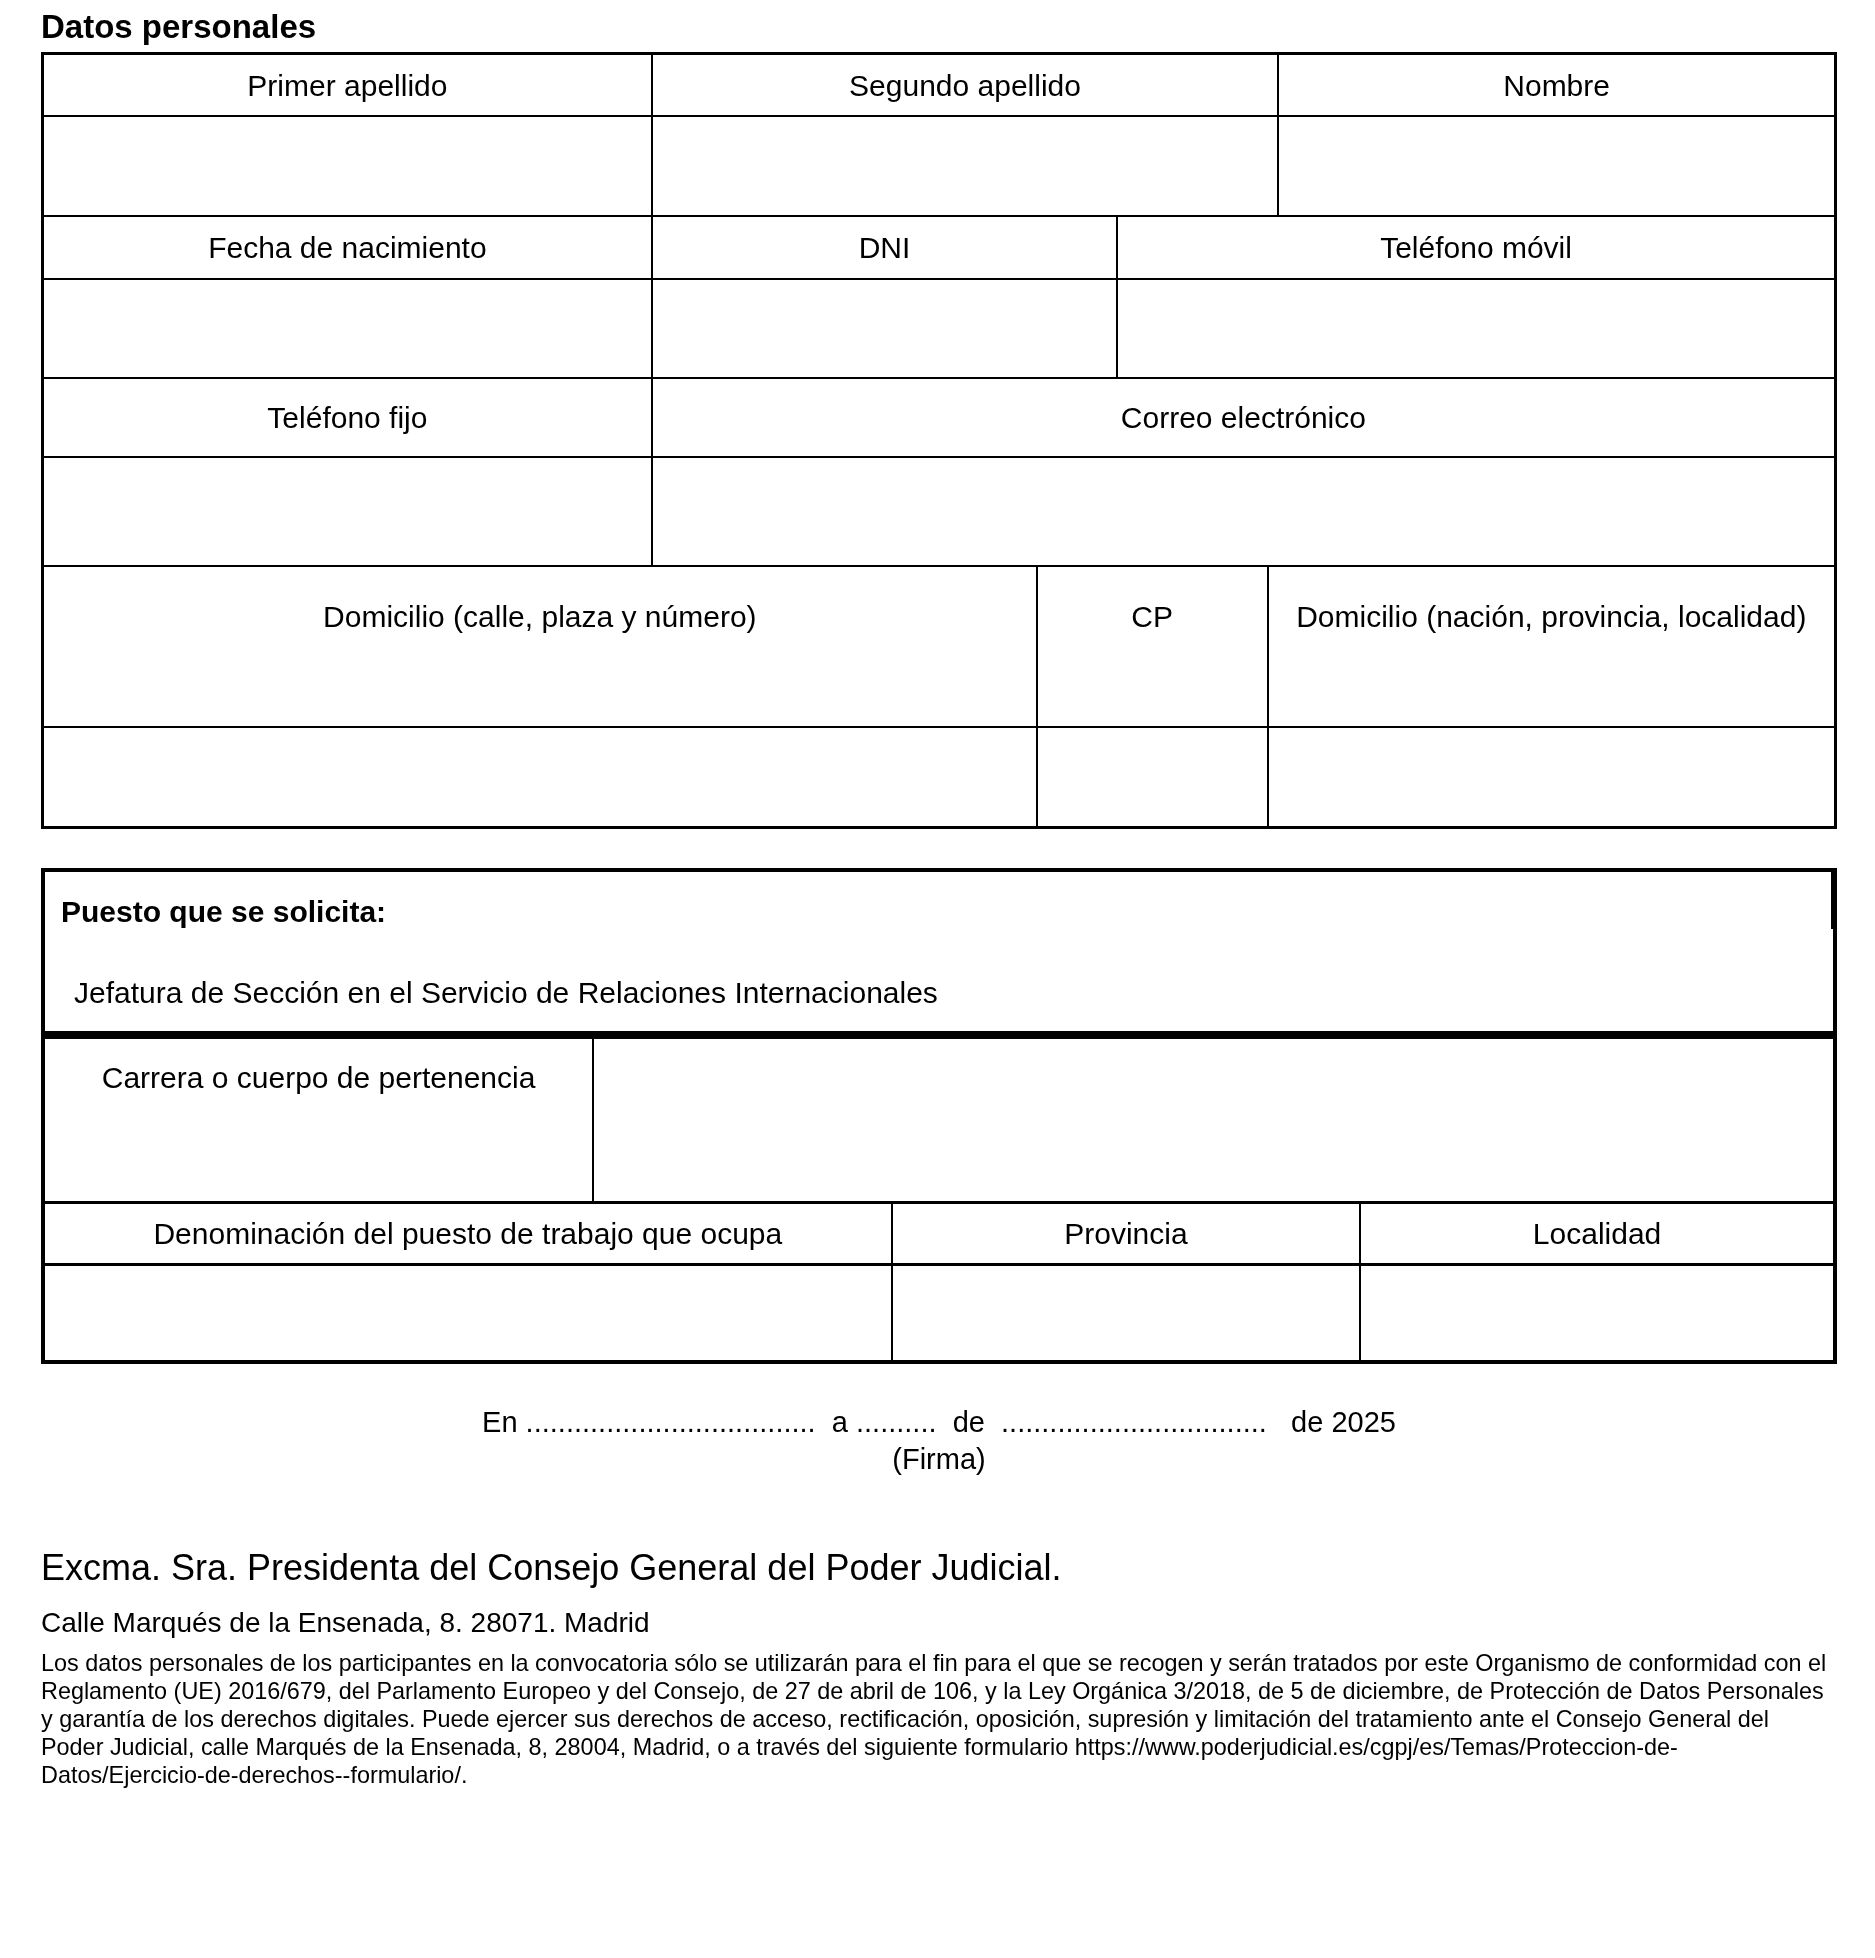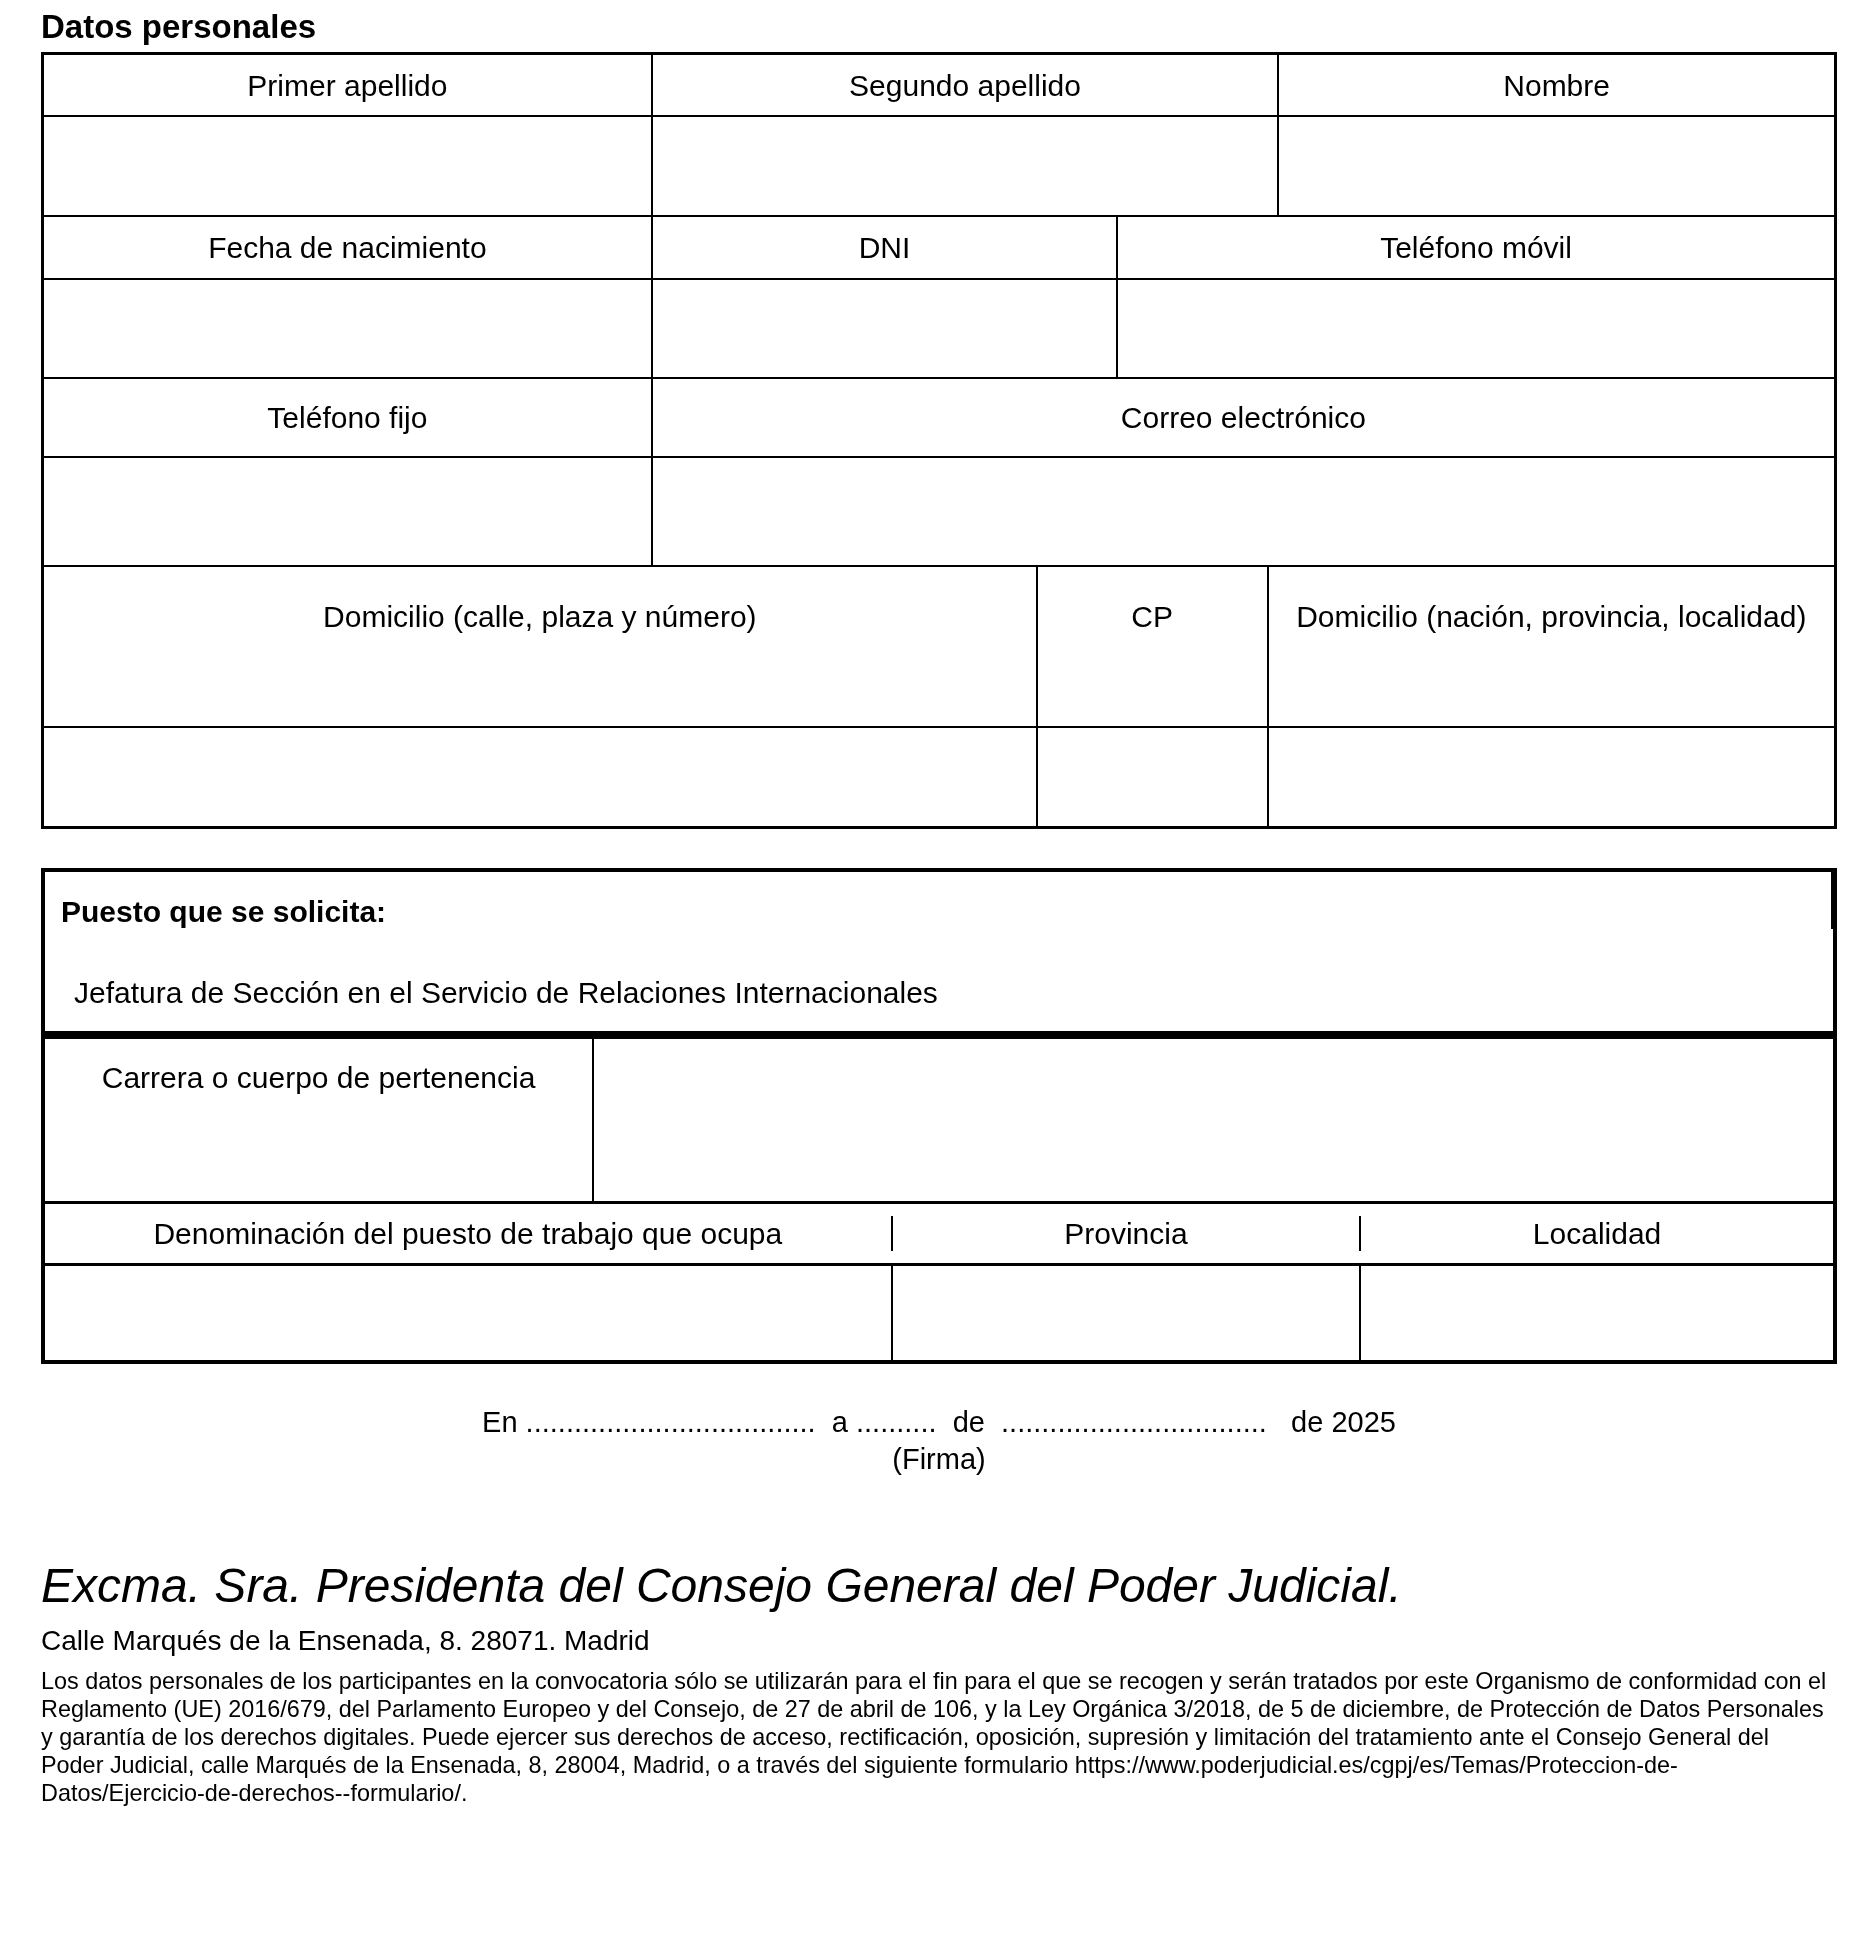--- a/index.html
+++ b/index.html
@@ -60,38 +60,38 @@
   .t2-right {
     flex: 1 1 auto;
     padding: 46px 17.6px 0 29px;
     font-size: 30px; line-height: 35px;
   }
 
   
   .t3 { border: 4.4px solid #000; width: 100%; margin-top: 0; }
   .t3 .trow + .trow { border-top: 3.5px solid #000; }
   .rp1 { height: 162px; }
-  .rp2 { height: 62px; align-items: center; }
+  .rp2 { height: 62px; }
   .rp3 { height: 97px; }
   .wP1 { flex: 0 0 30.6%; } .wP2 { flex: 0 0 69.4%; }
   .wQ1 { flex: 0 0 47.3%; } .wQ2 { flex: 0 0 26.2%; } .wQ3 { flex: 0 0 26.5%; }
   .tcell.carrera { align-items: flex-start; padding-top: 21px; }
 
   
   .sig-line {
     margin-top: 41px; text-align: center;
     font-size: 29px; line-height: 35px; white-space: pre-wrap;
   }
   .sig-firma {
     margin-top: 1.8px; text-align: center;
     font-size: 29px; line-height: 35px;
   }
 
   
-  .dest1 { margin-top: 87px; font-size: 48px; line-height: 44px; font-style: italic; }
+  .dest1 { margin-top: 69px; font-size: 36px; line-height: 44px; }
   .dest2 { margin-top: 10.6px;  font-size: 28px; line-height: 44px; }
 
   
   .legal {
     margin-top: 4px;
     font-size: 23.4px; line-height: 28px;
     text-align: left;
   }
 </style>
 </head>

